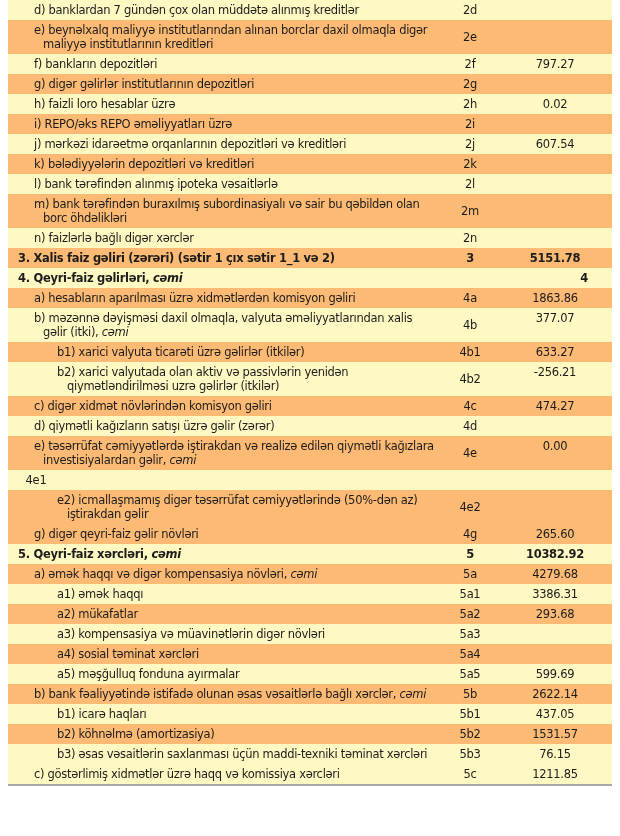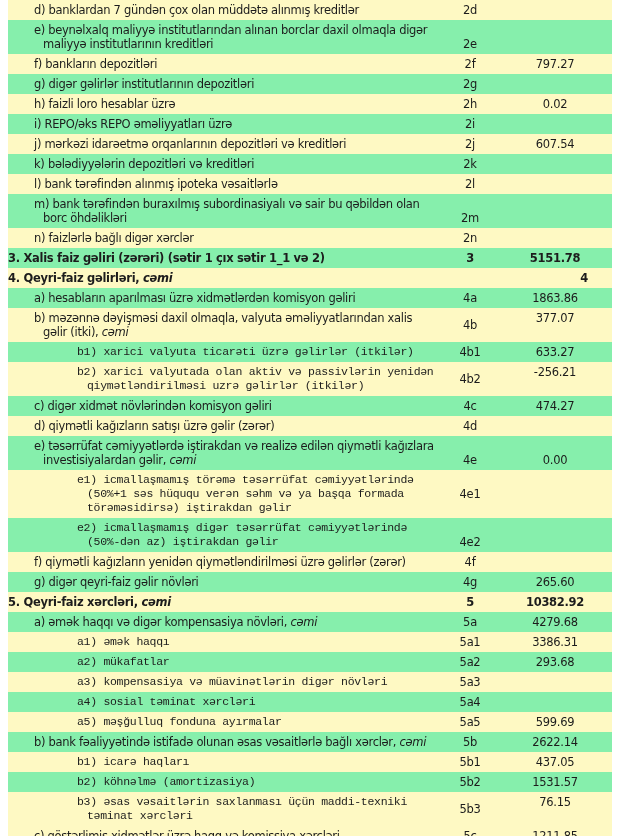--- a/index.html
+++ b/index.html
@@ -13,40 +13,39 @@
     width:604px;
     margin:0 8px;
     border-bottom:2px solid #a8a8a8;
   }
   .row{
     display:flex;
     align-items:stretch;
     background:#fef9c3;
   }
   .row.shade{
-    background:#86efac;
-    align-items:flex-end;
+    background:#fdba74;
   }
   .cell{
     font-size:11.5px;
     letter-spacing:-0.3px;
     line-height:14px;
     color:#1c1c1c;
     padding-top:3px;
     padding-bottom:3px;
   }
   .label{
     flex:1 1 auto;
     width:434px;
     box-sizing:border-box;
     padding-right:6px;
   }
-  .lvl0 .label{ padding-left:0; }
+  .lvl0 .label{ padding-left:10px; }
   .lvl1 .label{ padding-left:35px; text-indent:-9px; }
-  .lvl2 .label{ padding-left:79px; text-indent:-10px;font-family:Liberation Mono, monospace; }
+  .lvl2 .label{ padding-left:59px; text-indent:-10px; }
   .code{
     flex:0 0 56px;
     width:56px;
     text-align:center;
     display:flex;
     align-items:center;
     justify-content:center;
   }
   .value{
     flex:0 0 114px;
@@ -158,32 +157,26 @@
     <div class="cell label"><span class="label-main">d) qiymətli kağızların satışı üzrə gəlir (zərər)</span><span class="label-italic"></span></div>
     <div class="cell code">4d</div>
     <div class="cell value"></div>
   </div>
     <div class="row lvl1 shade">
     <div class="cell label"><span class="label-main">e) təsərrüfat cəmiyyətlərdə iştirakdan və realizə edilən qiymətli kağızlara investisiyalardan gəlir,</span><span class="label-italic"> cəmi</span></div>
     <div class="cell code">4e</div>
     <div class="cell value">0.00</div>
   </div>
     <div class="row lvl2">
-    <div class="cell label"><span class="label-main">e1) icmallaşmamış törəmə təsərrüfat cəmiyyətlərində  (50%+1 səs hüququ verən səhm və ya başqa formada törəməsidirsə) iştirakdan gəlir</span><span class="label-italic"></span></div>
     <div class="cell code">4e1</div>
     <div class="cell value"></div>
   </div>
     <div class="row lvl2 shade">
     <div class="cell label"><span class="label-main">e2) icmallaşmamış digər təsərrüfat cəmiyyətlərində (50%-dən az) iştirakdan gəlir</span><span class="label-italic"></span></div>
     <div class="cell code">4e2</div>
-    <div class="cell value"></div>
-  </div>
-    <div class="row lvl1">
-    <div class="cell label"><span class="label-main">f) qiymətli kağızların yenidən qiymətləndirilməsi üzrə gəlirlər (zərər)</span><span class="label-italic"></span></div>
-    <div class="cell code">4f</div>
     <div class="cell value"></div>
   </div>
     <div class="row lvl1 shade">
     <div class="cell label"><span class="label-main">g) digər qeyri-faiz gəlir növləri</span><span class="label-italic"></span></div>
     <div class="cell code">4g</div>
     <div class="cell value">265.60</div>
   </div>
     <div class="row lvl0 bold">
     <div class="cell label"><span class="label-main">5. Qeyri-faiz xərcləri,</span><span class="label-italic"> cəmi</span></div>
     <div class="cell code">5</div>

